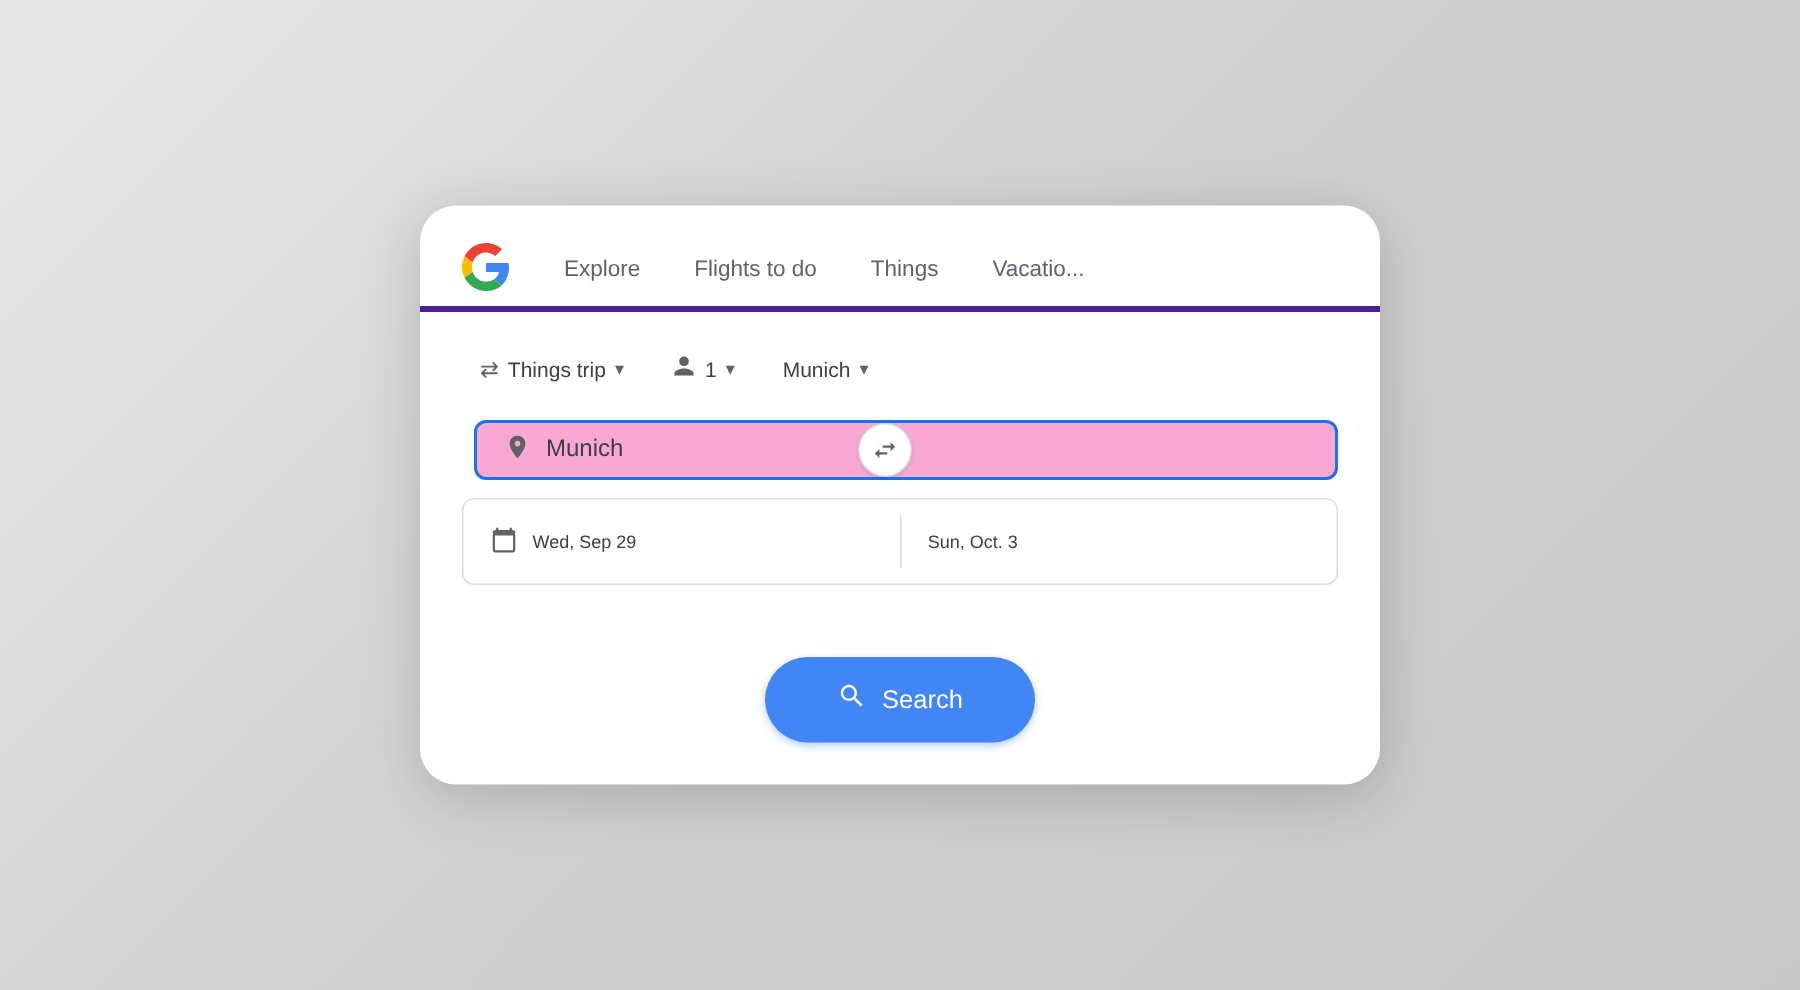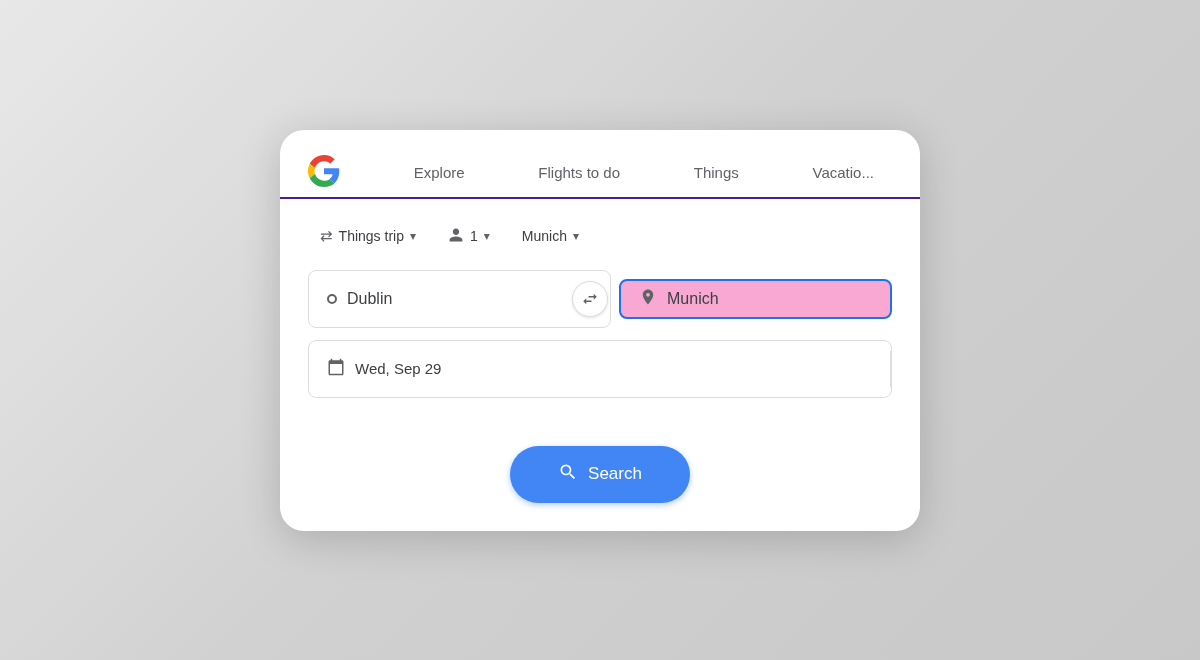--- a/index.html
+++ b/index.html
@@ -24,22 +24,21 @@
       overflow: hidden;
       position: relative;
     }
 
     
     .tabs-row {
       display: flex;
       align-items: center;
       padding: 20px 28px 0 28px;
       gap: 0;
-      border-bottom: 2px solid #4c1d95;
-      justify-content: space-between;
+      border-bottom: 4px solid #4c1d95;
     }
 
     .google-logo {
       margin-right: 18px;
       flex-shrink: 0;
     }
 
     .tab {
       padding: 14px 18px;
       font-size: 15px;
@@ -150,21 +149,21 @@
       height: 58px;
       overflow: hidden;
     }
 
     .date-field {
       flex: 1;
       display: flex;
       align-items: center;
       gap: 10px;
       padding: 14px 18px;
-      font-size: 15px;
+      font-size: 12px;
       color: #3c4043;
       cursor: pointer;
     }
 
     .date-divider {
       width: 1px;
       background: #dadce0;
       margin: 10px 0;
     }
 
@@ -247,24 +246,20 @@
       <span class="dropdown-icon">▾</span>
     </button>
 
     <button class="dropdown-btn">
       <span>Munich</span>
       <span class="dropdown-icon">▾</span>
     </button>
   </div>
 
   <div class="fields-row">
-    <div class="field-from">
-      <span class="circle-icon"></span>
-      <span style="font-size:16px; color:#3c4043;">Dublin</span>
-    </div>
 
     <button class="swap-btn">
       <svg width="18" height="18" viewBox="0 0 24 24" fill="#5f6368">
         <path d="M6.99 11L3 15l3.99 4v-3H14v-2H6.99v-3zM21 9l-3.99-4v3H10v2h7.01v3L21 9z"></path>
       </svg>
     </button>
 
     <div class="field-to">
       <span style="color:#5f6368;">
         <svg width="18" height="18" viewBox="0 0 24 24" fill="#5f6368">
@@ -278,20 +273,23 @@
   <div class="date-row">
     <div class="date-field">
       <span style="color:#5f6368;">
         <svg width="18" height="18" viewBox="0 0 24 24" fill="#5f6368">
             <path d="M20 3h-1V1h-2v2H7V1H5v2H4c-1.1 0-2 .9-2 2v16c0 1.1.9 2 2 2h16c1.1 0 2-.9 2-2V5c0-1.1-.9-2-2-2zm0 18H4V8h16v13z"></path>
           </svg>
       </span>
       <span>Wed, Sep 29</span>
     </div>
     <div class="date-divider"></div>
+    <div class="date-field">
+      <span>Sun, Oct. 3</span>
+    </div>
   </div>
 
   <div class="search-btn-wrapper">
     <button class="search-btn">
       <span>
         <svg width="20" height="20" viewBox="0 0 24 24" fill="white">
             <path d="M15.5 14h-.79l-.28-.27A6.471 6.471 0 0 0 16 9.5 6.5 6.5 0 1 0 9.5 16c1.61 0 3.09-.59 4.23-1.57l.27.28v.79l5 4.99L20.49 19l-4.99-5zm-6 0C7.01 14 5 11.99 5 9.5S7.01 5 9.5 5 14 7.01 14 9.5 11.99 14 9.5 14z"></path>
           </svg>
       </span>
       <span>Search</span>

